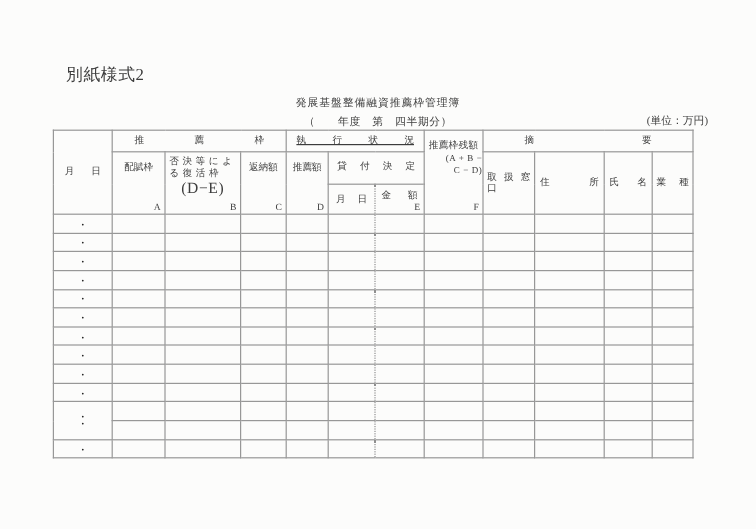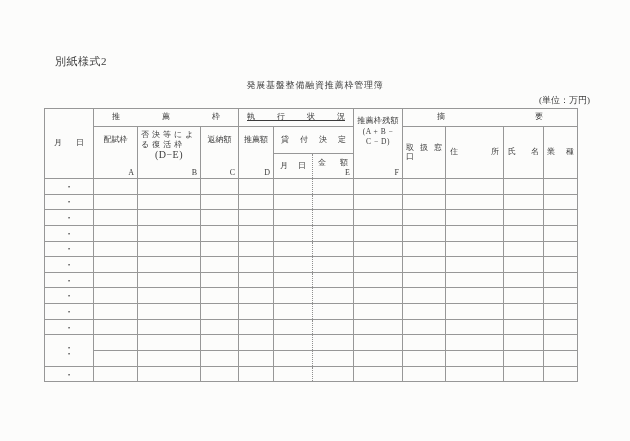--- a/index.html
+++ b/index.html
@@ -5,21 +5,21 @@
   html,body{margin:0;padding:0;}
   body{
     width:630px;height:441px;
     background:#fcfcfb;
     font-family:"Liberation Serif","DejaVu Serif",serif;
     color:#3c3c3c;
     position:relative;
     overflow:hidden;
   }
   .sheet{position:absolute;inset:0;}
-  .form-label{position:absolute;left:55px;top:54px;font-size:11px;letter-spacing:0.5px;}
+  .form-label{position:absolute;left:55px;top:54px;font-size:14px;letter-spacing:0.5px;}
   .title-block{position:absolute;left:0;top:79px;width:630px;text-align:center;}
   .title{font-size:9px;letter-spacing:0.8px;}
   .subtitle{font-size:9px;margin-top:3px;letter-spacing:0.5px;}
   .unit{position:absolute;right:40px;top:94px;font-size:9px;}
 
   table.grid{
     position:absolute;left:44px;top:108px;
     border-collapse:collapse;table-layout:fixed;
     border:1px solid #6e6e6e;
   }
@@ -39,24 +39,24 @@
   .p9{padding:0 9px;}  .p18{padding:0 18px;} .p8{padding:0 8px;text-decoration:underline;}
   .p34{padding:0 34px;} .p7{padding:0 7px;font-family:Liberation Mono, monospace;}  .p6{padding:0 6px;}
   .p5{padding:0 5px;}  .p4{padding:0 4px;}  .p3{padding:0 3px;}
 
   .letter{position:absolute;right:3px;bottom:1px;font-size:8px;line-height:1;}
 
   th.toplbl{vertical-align:top;}
   .lbl{margin-top:8px;text-align:center;line-height:1.15;}
   .rev-lbl{margin-top:3px;padding-left:3px;text-align:left;letter-spacing:3px;
            white-space:pre-line;line-height:1.2;}
-  .formula{text-align:center;font-size:10px;letter-spacing:0.5px;line-height:1.2;}
+  .formula{text-align:center;font-size:13px;letter-spacing:0.5px;line-height:1.2;}
   th.remain{vertical-align:top;}
   .remain-label{margin-top:6px;letter-spacing:0.3px;}
-  .remain-formula{margin-top:1px;text-align:center;font-size:7.5px;
+  .remain-formula{margin-top:1px;text-align:right;font-size:7.5px;
                   white-space:pre-line;line-height:1.35;letter-spacing:0.5px;}
   th.midlbl{vertical-align:middle;}
   th.amtcell{vertical-align:top;}
   .amt{margin-top:5px;}
   th.mdhead{vertical-align:middle;}
 
   .nobr{border-right:0 !important;}
   .dotl{border-left:1px dotted #8f8f8f !important;}
 
   td.c-md{text-align:center;vertical-align:middle;}
@@ -66,20 +66,21 @@
 </style>
 </head>
 <body>
 
 <div class="sheet">
 
   <div class="form-label">別紙様式2</div>
 
   <div class="title-block">
     <div class="title">発展基盤整備融資推薦枠管理簿</div>
+    <div class="subtitle">（　　年度　第　四半期分）</div>
   </div>
 
   <div class="unit">(単位：万円)</div>
 
   <table class="grid">
     <colgroup>
       <col style="width:49px">
         <col style="width:44px">
         <col style="width:63px">
       <col style="width:38px">

